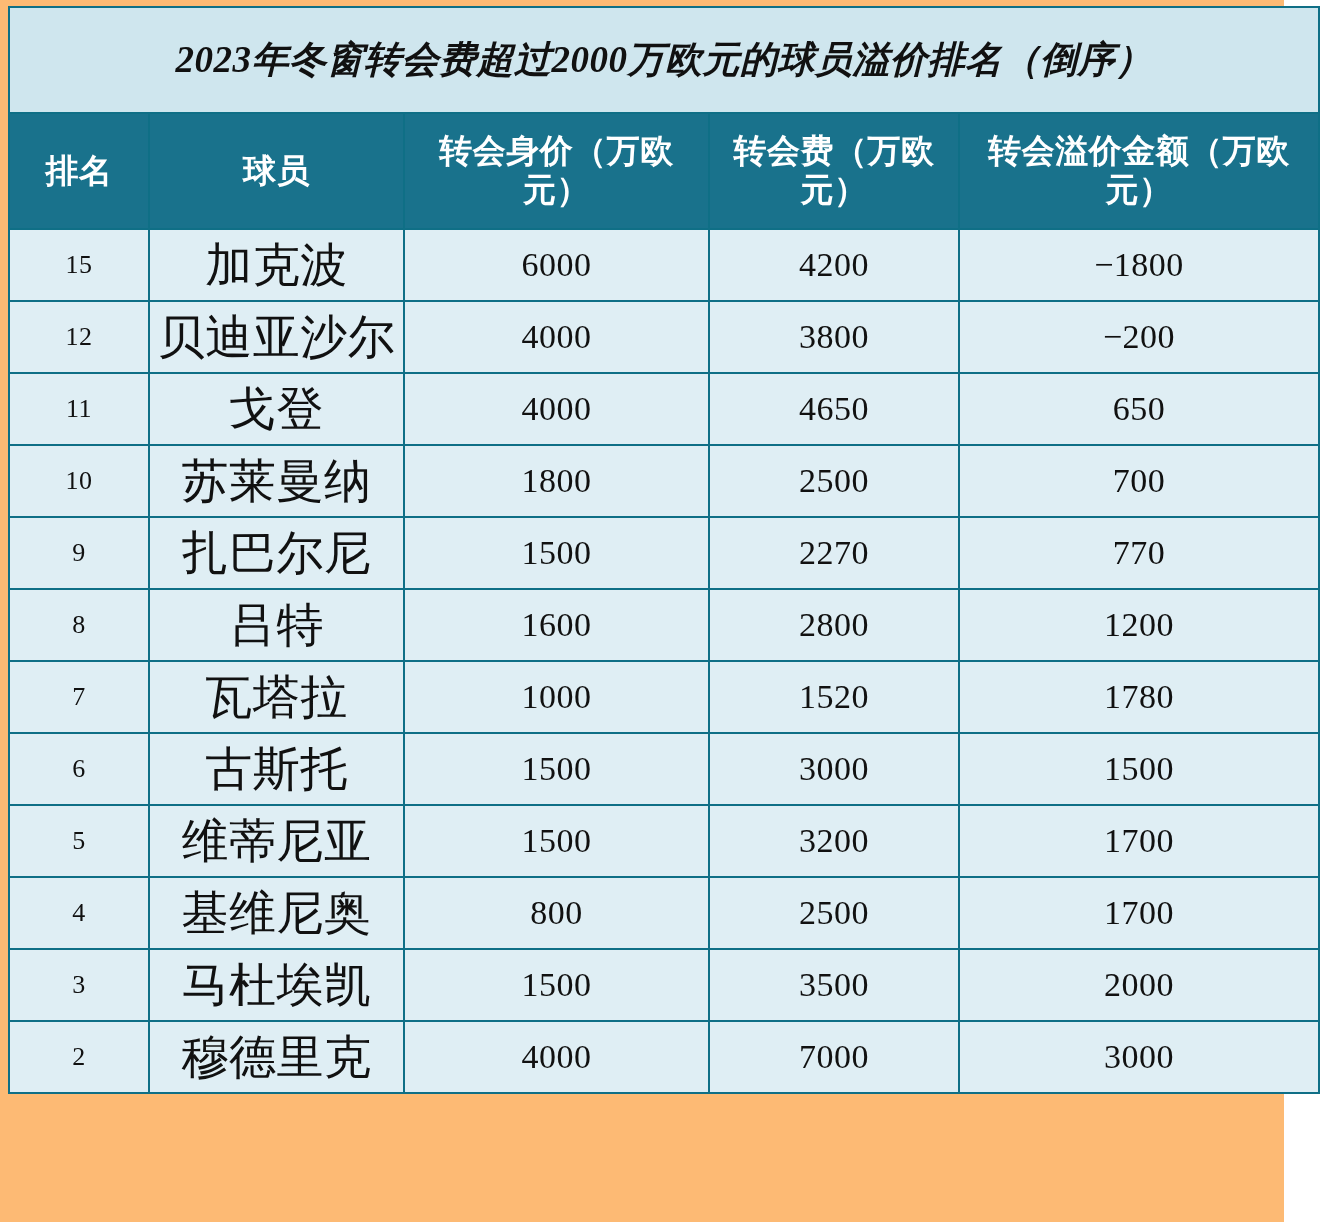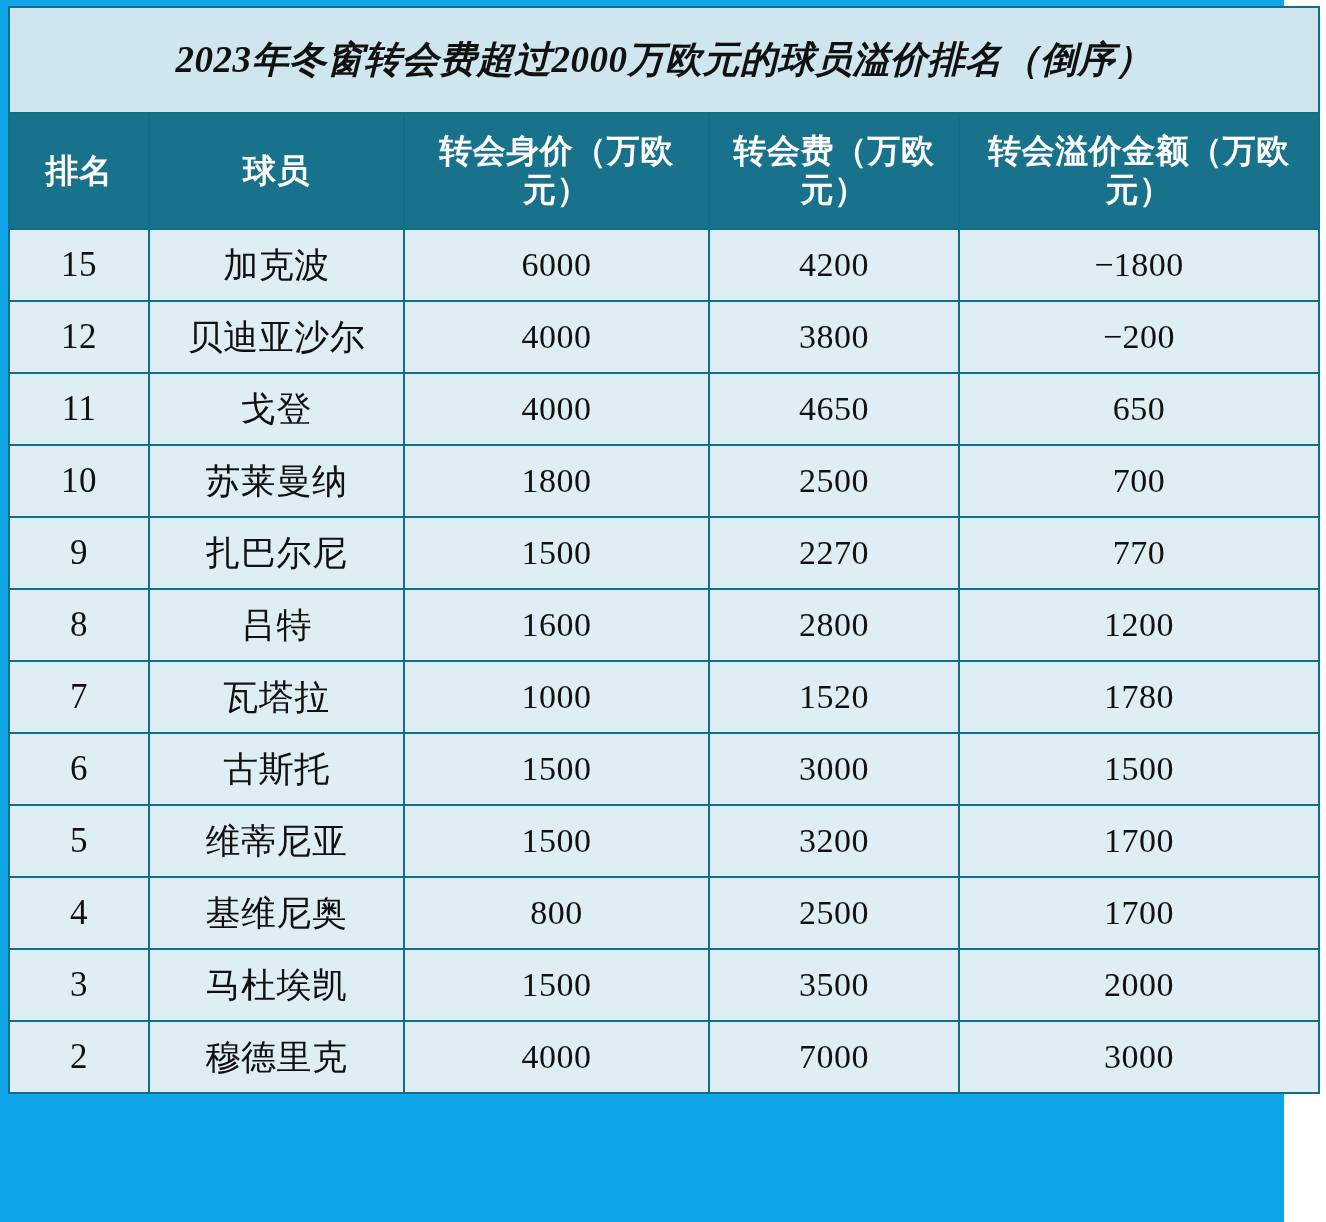--- a/index.html
+++ b/index.html
@@ -11,21 +11,21 @@
     width: 1326px;
     height: 1222px;
     font-family: "Liberation Serif", "DejaVu Serif", serif;
     overflow: hidden;
   }
   .sheet {
     width: 1284px;
     height: 1222px;
     box-sizing: border-box;
     padding: 6px 8px 0 8px;
-    background: #0ea5e9;
+    background: #fdba74;
   }
   table.grid {
     border-collapse: collapse;
     table-layout: fixed;
     width: 1310px;
     background: #dfeef4;
   }
   table.grid col.c-rank  { width: 140px; }
   table.grid col.c-name  { width: 255px; }
   table.grid col.c-value { width: 305px; }
@@ -63,22 +63,22 @@
     background: #dfeef4;
     color: #111111;
     text-align: center;
     vertical-align: middle;
     height: 66px;
     font-size: 34px;
     padding: 2px 6px;
     letter-spacing: 0.5px;
     white-space: nowrap;
   }
-  tbody.body td.rank { font-size: 35px; }
-  tbody.body td.name { font-size: 35px; }
+  tbody.body td.rank { font-size: 26px; }
+  tbody.body td.name { font-size: 47px; }
   tbody.body tr:last-child td { border-bottom-width: 2px; }
 </style>
 </head>
 <body>
 
 <div class="sheet">
   <table class="grid">
     <colgroup>
       <col class="c-rank">
       <col class="c-name">

